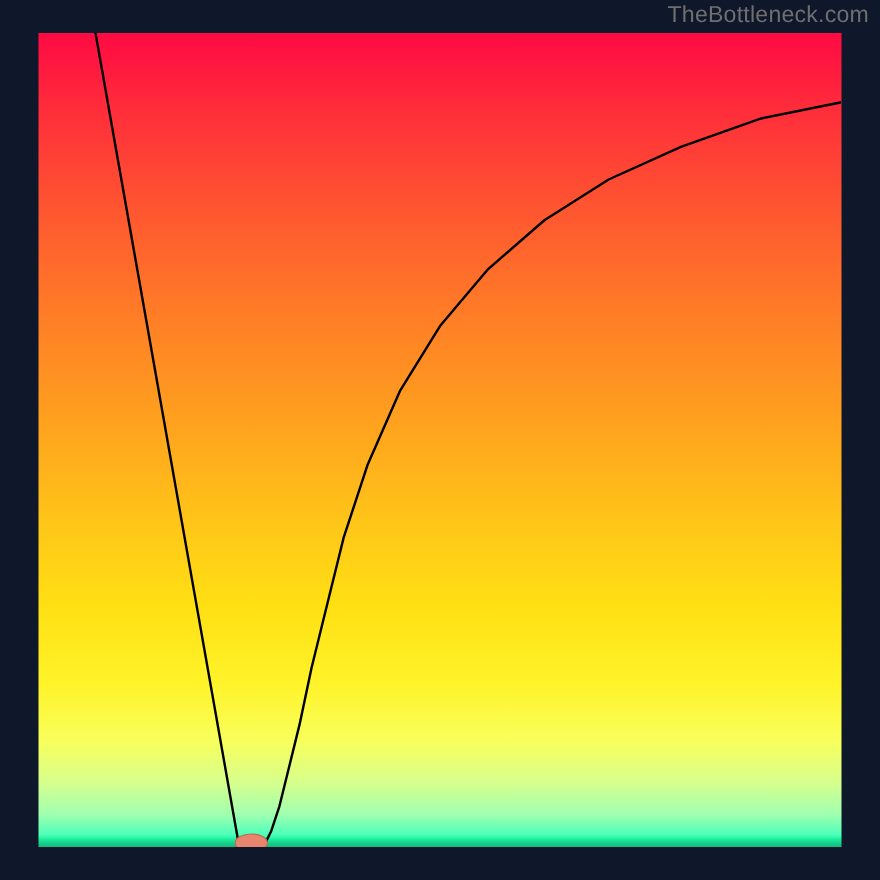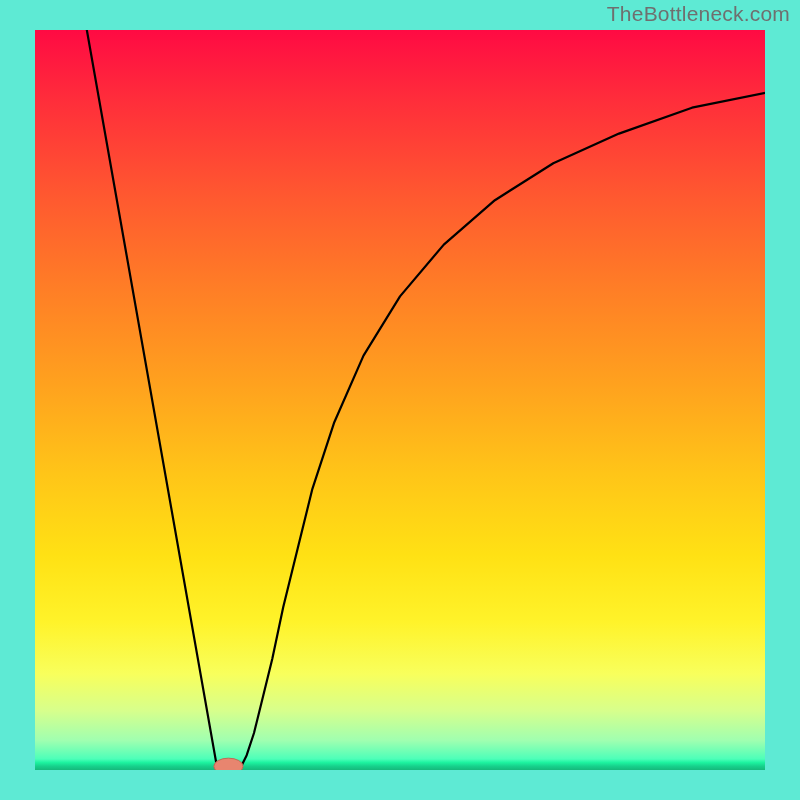--- a/index.html
+++ b/index.html
@@ -8,21 +8,21 @@
     width: 800px;
     height: 800px;
     overflow: hidden;
     background: #000;
     font-family: Arial, Helvetica, sans-serif;
   }
   .frame {
     position: relative;
     width: 800px;
     height: 800px;
-    background: #5eead4;
+    background: #0f172a;
   }
   .watermark {
     position: absolute;
     top: 2px;
     right: 10px;
     color: #6f6f6f;
     font-size: 21px;
     letter-spacing: 0.2px;
     z-index: 20;
     user-select: none;

